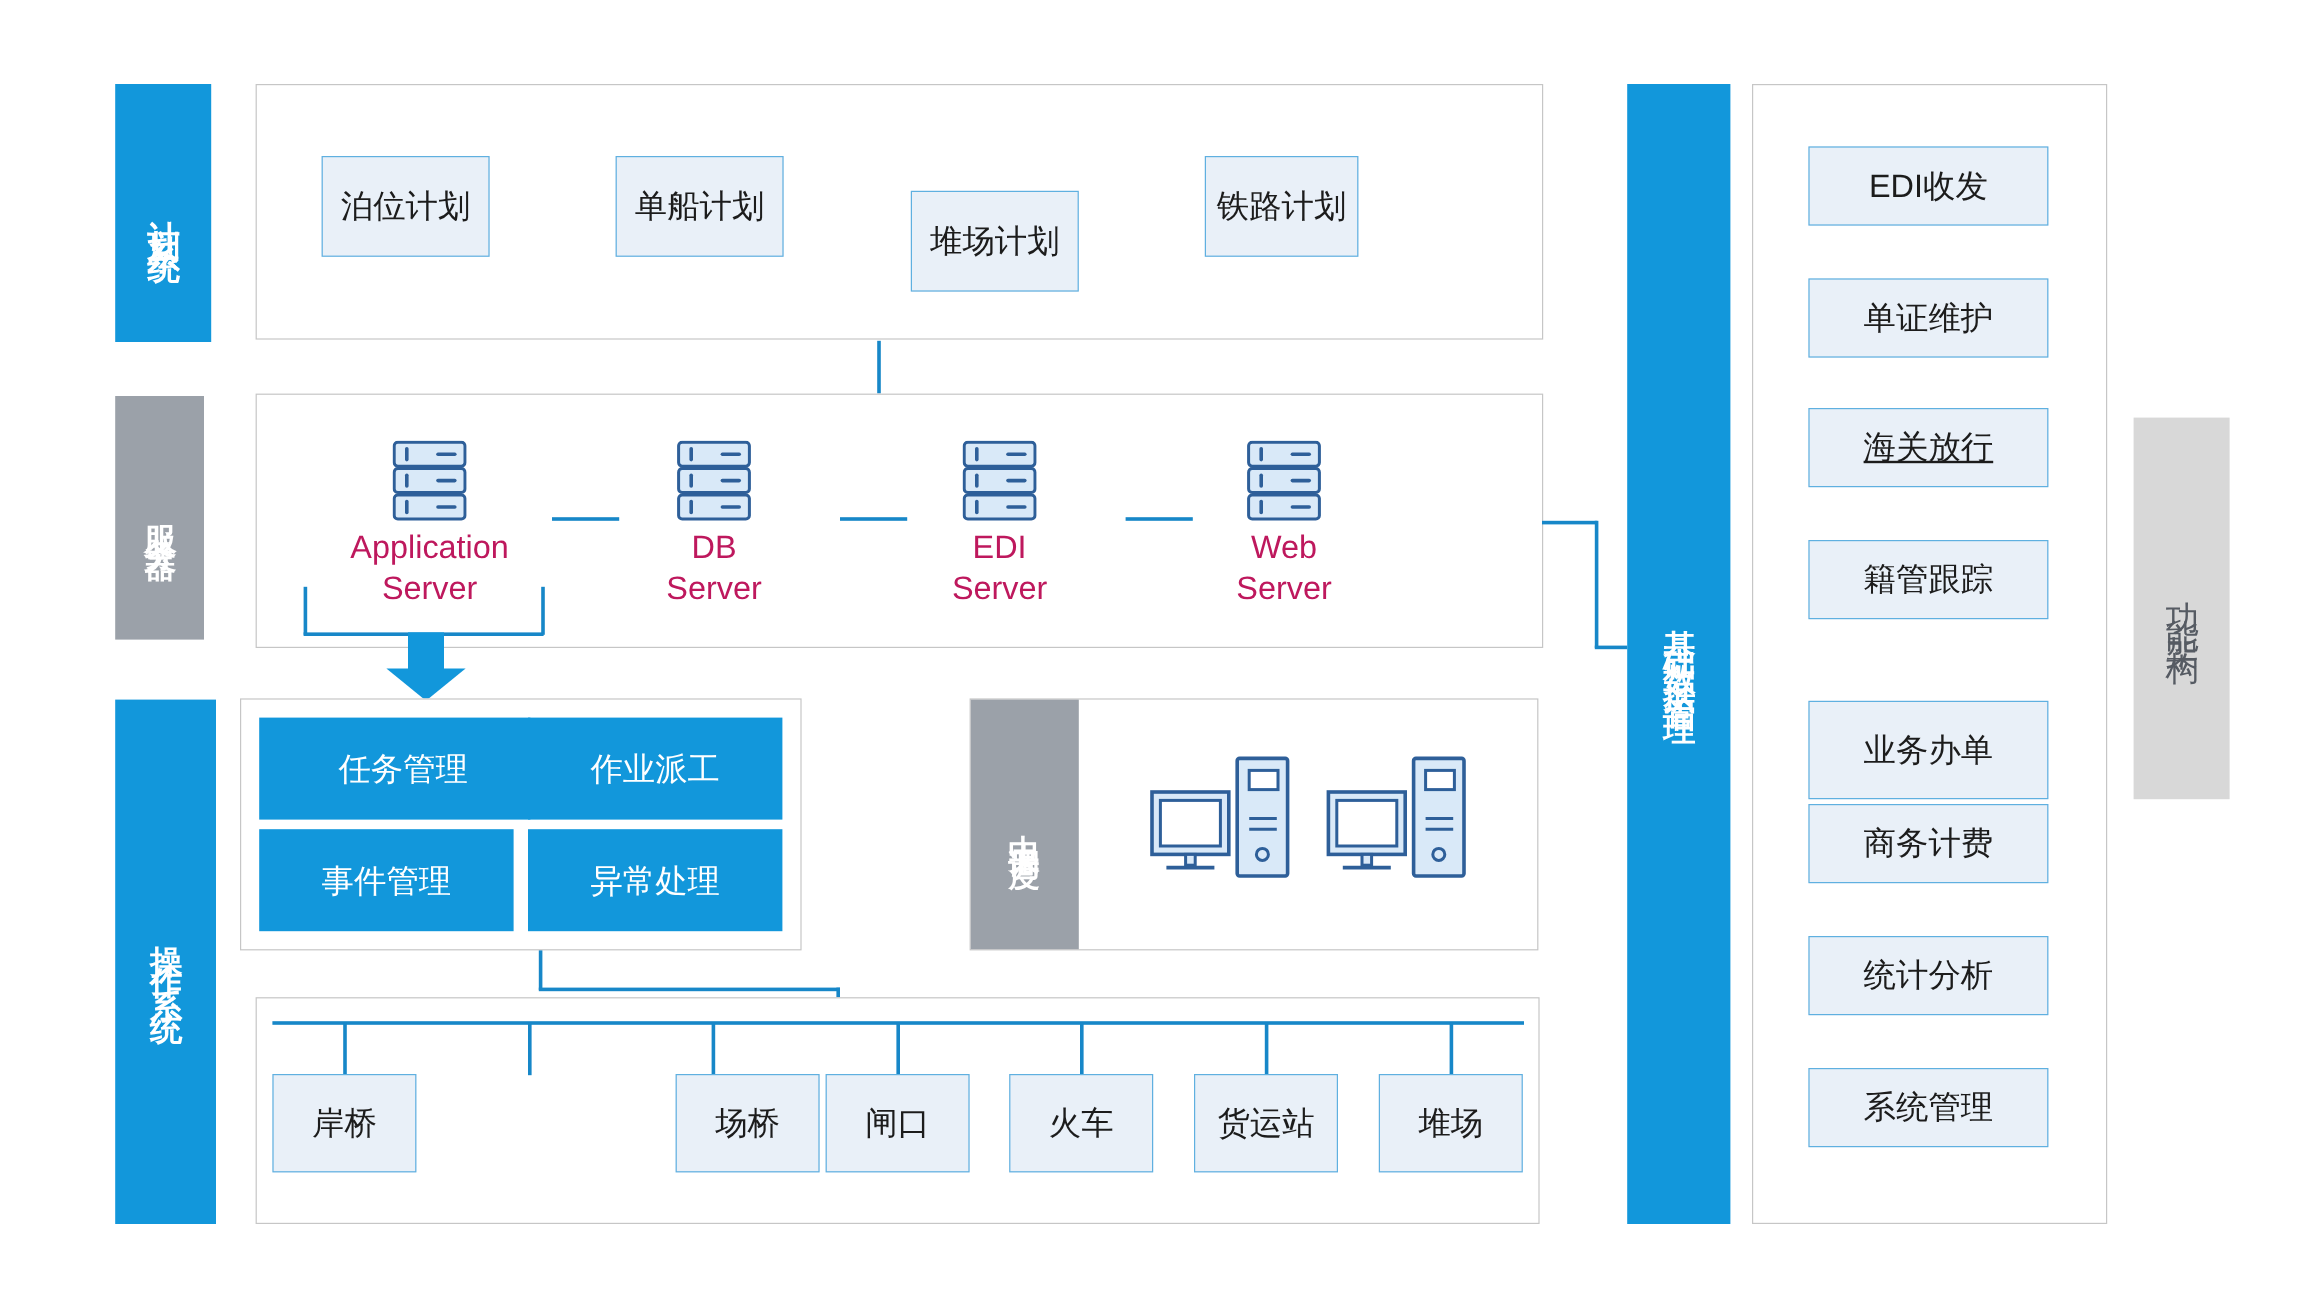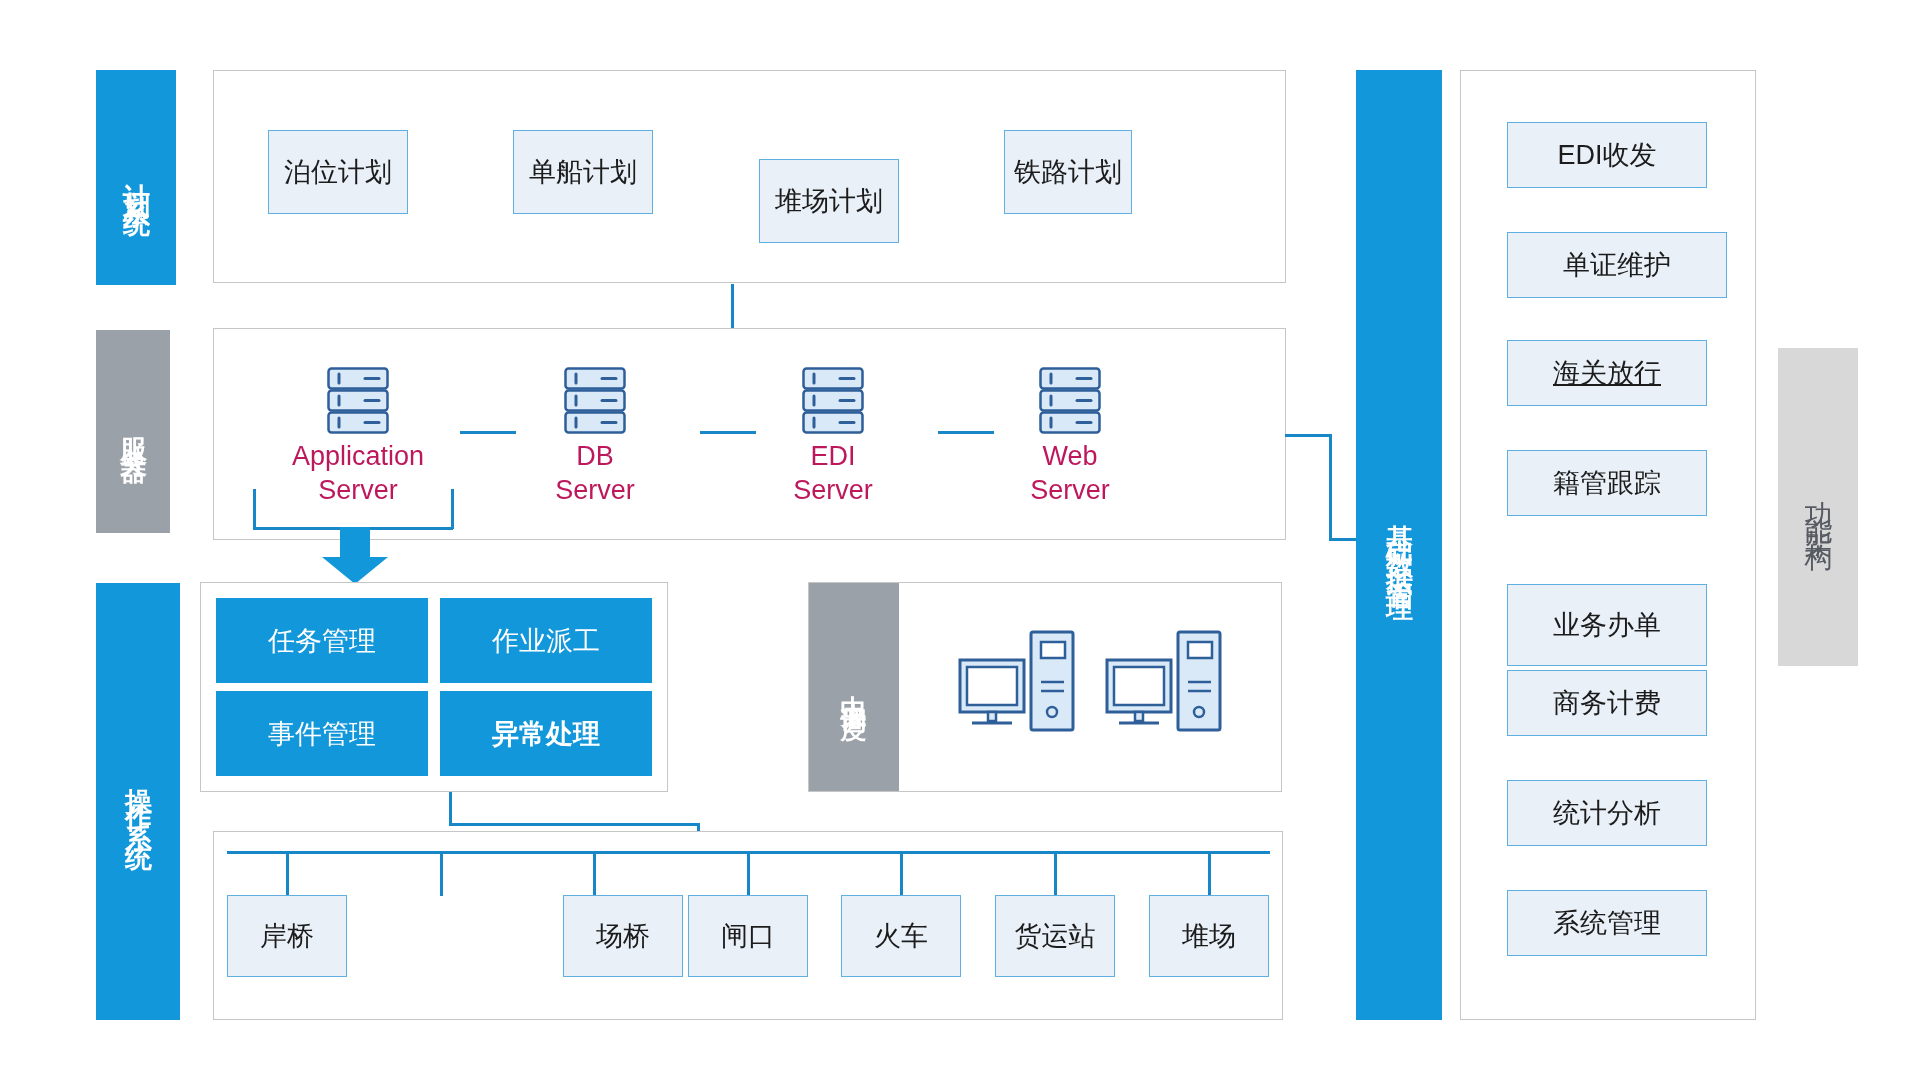--- a/index.html
+++ b/index.html
@@ -169,24 +169,24 @@
   <div class="line" style="left:253px;top:527px;width:200px;height:2.5px;"></div>
   <div class="line" style="left:451px;top:489px;width:2.5px;height:40px;"></div>
   <div class="arrow-shaft" style="left:340px;top:527px;width:30px;height:31px;"></div>
   <div class="arrow-head" style="left:322px;top:557px;"></div>
 
   <div class="line" style="left:1285px;top:434px;width:46px;height:3px;"></div>
   <div class="line" style="left:1329px;top:434px;width:3px;height:106px;"></div>
   <div class="line" style="left:1329px;top:538px;width:27px;height:3px;"></div>
 
   <div class="container" style="left:200px;top:582px;width:468px;height:210px;"></div>
-  <div class="bluebox" style="left:216px;top:598px;width:212px;height:85px;">任务管理</div>
+  <div class="bluebox" style="left:216px;top:598px;width:212px;height:85px;padding-left:14px;">任务管理</div>
   <div class="bluebox" style="left:440px;top:598px;width:212px;height:85px;">作业派工</div>
   <div class="bluebox" style="left:216px;top:691px;width:212px;height:85px;">事件管理</div>
-  <div class="bluebox" style="left:440px;top:691px;width:212px;height:85px;font-weight:bold;">异常处理</div>
+  <div class="bluebox" style="left:440px;top:691px;width:212px;height:85px;">异常处理</div>
 
   <div class="container" style="left:808px;top:582px;width:474px;height:210px;"></div>
   <div class="vbar gray" style="left:809px;top:583px;width:90px;height:208px;">
     <span class="vtext" style="letter-spacing:6px;font-size:26px;">中央调度</span>
   </div>
   <div class="icon" style="left:958px;top:630px;">
     <svg width="118" height="105" viewBox="0 0 118 105">
       <rect x="73" y="2" width="42" height="98" rx="2" fill="#d9e9f8" stroke="#2e5f99" stroke-width="3"></rect>
       <rect x="83" y="12" width="24" height="16" fill="#ffffff" stroke="#2e5f99" stroke-width="2.5"></rect>
       <line x1="83" y1="52" x2="106" y2="52" stroke="#2e5f99" stroke-width="2.5"></line>
@@ -232,21 +232,21 @@
   <div class="litebox" style="left:841px;top:895px;width:120px;height:82px;">火车</div>
   <div class="litebox" style="left:995px;top:895px;width:120px;height:82px;">货运站</div>
   <div class="litebox" style="left:1149px;top:895px;width:120px;height:82px;">堆场</div>
 
   <div class="vbar blue" style="left:1356px;top:70px;width:86px;height:950px;">
     <span class="vtext" style="letter-spacing:14px;">基础数据管理</span>
   </div>
 
   <div class="container" style="left:1460px;top:70px;width:296px;height:950px;"></div>
   <div class="litebox" style="left:1507px;top:122px;width:200px;height:66px;">EDI收发</div>
-  <div class="litebox" style="left:1507px;top:232px;width:220px;height:66px;">单证维护</div>
+  <div class="litebox" style="left:1507px;top:232px;width:200px;height:66px;">单证维护</div>
   <div class="litebox" style="left:1507px;top:340px;width:200px;height:66px;text-decoration:underline;">海关放行</div>
   <div class="litebox" style="left:1507px;top:450px;width:200px;height:66px;">籍管跟踪</div>
   <div class="litebox" style="left:1507px;top:584px;width:200px;height:82px;">业务办单</div>
   <div class="litebox" style="left:1507px;top:670px;width:200px;height:66px;">商务计费</div>
   <div class="litebox" style="left:1507px;top:780px;width:200px;height:66px;">统计分析</div>
   <div class="litebox" style="left:1507px;top:890px;width:200px;height:66px;">系统管理</div>
 
   <div class="vbar lite" style="left:1778px;top:348px;width:80px;height:318px;">
     <span class="vtext" style="letter-spacing:14px;font-size:28px;">功能架构</span>
   </div>

